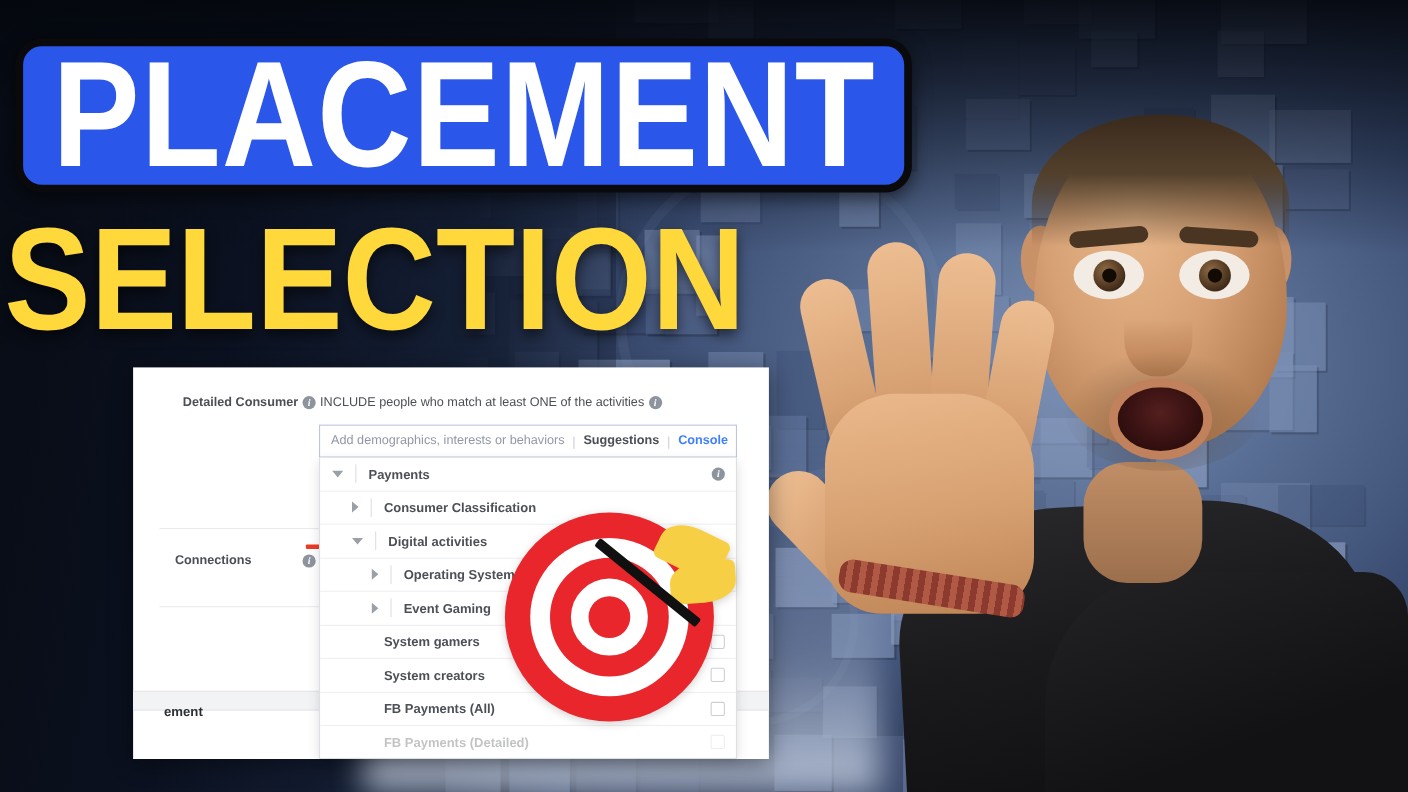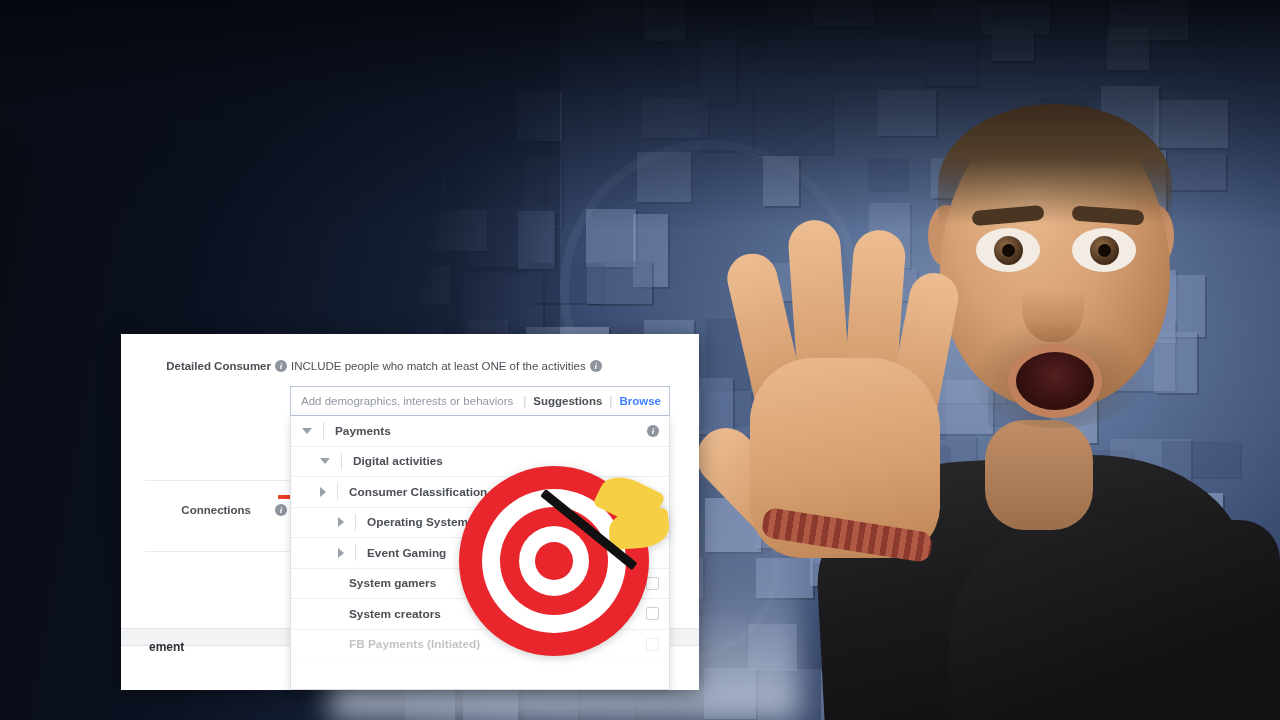--- a/index.html
+++ b/index.html
@@ -202,21 +202,21 @@
     background:#8d949e; color:#fff; font-size:9px; font-weight:bold;
     font-style:italic; line-height:12px; text-align:center;
     font-family:"Liberation Serif", serif;
   }
   .dt-label { left:38px; top:26px; width:128px; justify-content:flex-end; }
   .include-text {
     position:absolute; left:170px; top:26px;
     font-size:11.5px; color:#4b4f56; font-weight:normal;
     display:flex; align-items:center; gap:4px; white-space:nowrap;
   }
-  .conn-label { left:38px; top:170px; width:128px; justify-content:flex-end;gap:24px; }
+  .conn-label { left:38px; top:170px; width:128px; justify-content:space-between;gap:24px; }
 
   .divider { position:absolute; left:24px; width:510px; height:1px; background:#e9ebee; }
   .d1 { top:146px; }
   .d2 { top:217px; }
   .bottom-band {
     position:absolute; left:0; top:294px; width:578px; height:18px; background:#f2f3f5;
     border-top:1px solid #e4e6eb; border-bottom:1px solid #e4e6eb;
   }
   .placement-label {
     position:absolute; left:28px; top:306px;
@@ -502,20 +502,26 @@
       <div class="finger f1"></div>
       <div class="finger f2"></div>
       <div class="finger f3"></div>
       <div class="finger f4"></div>
       <div class="finger thumb"></div>
       <div class="palm"></div>
       <div class="bracelet"></div>
     </div>
   </div>
 
+  <div class="title-badge">
+    <span>PLACEMENT</span>
+  </div>
+  <div class="subtitle">
+    <span>SELECTION</span>
+  </div>
 
   <div class="fb-panel">
 
     <div class="fb-label dt-label">
       <span>Detailed Consumer</span>
       <span class="info-i">i</span>
     </div>
 
     <div class="include-text">
       <span>INCLUDE people who match at least ONE of the activities</span>
@@ -543,43 +549,43 @@
       <div class="tip"></div>
     </div>
   </div>
 
   <div class="dd-wrap">
     <div class="dd-search">
       <span class="dd-placeholder">Add demographics, interests or behaviors</span>
       <span class="dd-sep">|</span>
       <span class="dd-suggestions">Suggestions</span>
       <span class="dd-sep">|</span>
-      <span class="dd-browse">Browse</span>
+      <span class="dd-browse">Console</span>
       <div class="dd-caret">
           <i></i>
         </div>
     </div>
     <div class="dd-list" id="dd-list">
         <div class="dd-item lvl0">
           <div class="tri tri-down"></div>
           <div class="vline"></div>
           <span class="txt">Payments</span>
           <div class="spacer"></div>
           <span class="info-i">i</span>
         </div>
         <div class="dd-item lvl1">
+          <div class="tri tri-right"></div>
+          <div class="vline"></div>
+          <span class="txt">Consumer Classification</span>
+          <div class="spacer"></div>
+        </div>
+        <div class="dd-item lvl1">
           <div class="tri tri-down"></div>
           <div class="vline"></div>
           <span class="txt">Digital activities</span>
-          <div class="spacer"></div>
-        </div>
-        <div class="dd-item lvl1">
-          <div class="tri tri-right"></div>
-          <div class="vline"></div>
-          <span class="txt">Consumer Classification</span>
           <div class="spacer"></div>
         </div>
         <div class="dd-item lvl2">
           <div class="tri tri-right"></div>
           <div class="vline"></div>
           <span class="txt">Operating System Used</span>
           <div class="spacer"></div>
         </div>
         <div class="dd-item lvl2">
           <div class="tri tri-right"></div>
@@ -590,22 +596,27 @@
         <div class="dd-item lvl2 lvl2-leaf">
           <span class="txt">System gamers</span>
           <div class="spacer"></div>
           <div class="cbox"></div>
         </div>
         <div class="dd-item lvl2 lvl2-leaf">
           <span class="txt">System creators</span>
           <div class="spacer"></div>
           <div class="cbox"></div>
         </div>
+        <div class="dd-item lvl2 lvl2-leaf">
+          <span class="txt">FB Payments (All)</span>
+          <div class="spacer"></div>
+          <div class="cbox"></div>
+        </div>
         <div class="dd-item lvl2 lvl2-leaf dd-partial">
-          <span class="txt">FB Payments (Initiated)</span>
+          <span class="txt">FB Payments (Detailed)</span>
           <div class="spacer"></div>
           <div class="cbox"></div>
         </div>
       </div>
   </div>
 
   <div class="target">
     <div class="ring r1"></div>
     <div class="ring r2"></div>
     <div class="ring r3"></div>

